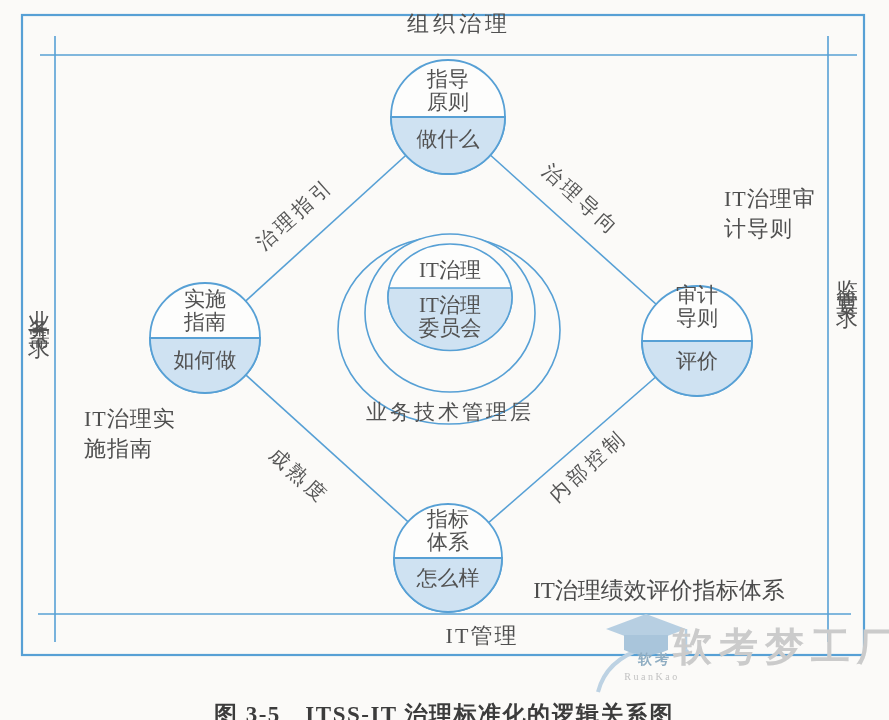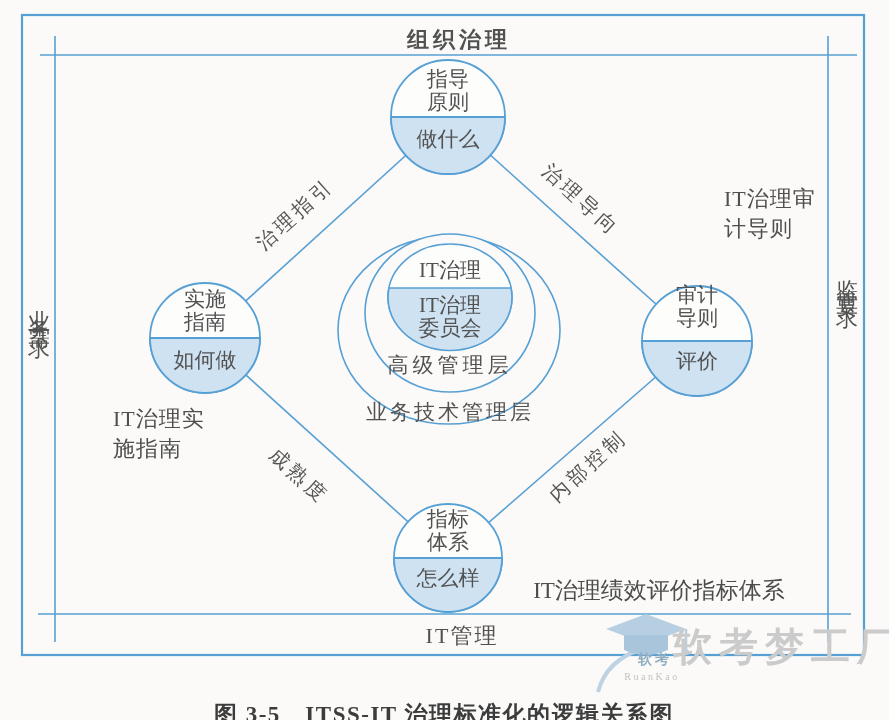--- a/index.html
+++ b/index.html
@@ -56,27 +56,27 @@
         <circle cx="205" cy="338" r="55" fill="#fdfdfc"></circle>
         <path d="M 150 338 A 55 55 0 0 0 260 338 Z" fill="#cfe2f2"></path>
         <circle cx="697" cy="341" r="55" fill="#fdfdfc"></circle>
         <path d="M 642 341 A 55 55 0 0 0 752 341 Z" fill="#cfe2f2"></path>
         <circle cx="448" cy="558" r="54" fill="#fdfdfc"></circle>
         <path d="M 394 558 A 54 54 0 0 0 502 558 Z" fill="#cfe2f2"></path>
       </g>
     </g>
   </svg>
 
-  <div class="abs ctr t" style="left:459px;top:40px;letter-spacing:4px;font-weight:bold;">组织治理</div>
-  <div class="abs ctr t" style="left:462px;top:636px;">IT管理</div>
+  <div class="abs ctr t" style="left:459px;top:24px;letter-spacing:4px;">组织治理</div>
+  <div class="abs ctr t" style="left:482px;top:636px;">IT管理</div>
   <div class="abs vert" style="left:24px;top:292px;">业务需求</div>
   <div class="abs vert" style="left:832px;top:262px;">监管要求</div>
 
   <div class="abs two" style="left:684px;top:184px;margin-left:40px;"><span>IT治理审</span><br><span>计导则</span></div>
-  <div class="abs two" style="left:84px;top:404px;margin-left:29px;"><span>IT治理实</span><br><span>施指南</span></div>
+  <div class="abs two" style="left:84px;top:404px;"><span>IT治理实</span><br><span>施指南</span></div>
   <div class="abs ctr tb" style="left:659px;top:590px;letter-spacing:0;">IT治理绩效评价指标体系</div>
 
   <div class="abs edge" style="left:295px;top:214px;transform:translate(-50%,-50%) rotate(-42deg);">治理指引</div>
   <div class="abs edge" style="left:581px;top:200px;transform:translate(-50%,-50%) rotate(42deg);">治理导向</div>
   <div class="abs edge" style="left:299px;top:476px;transform:translate(-50%,-50%) rotate(42deg);">成熟度</div>
   <div class="abs edge" style="left:588px;top:466px;transform:translate(-50%,-50%) rotate(-42deg);">内部控制</div>
 
   <div class="node-t" style="left:448px;top:91px;"><span>指导</span><br><span>原则</span></div>
   <div class="node-t" style="left:448px;top:139px;">做什么</div>
 
@@ -84,21 +84,20 @@
   <div class="node-t" style="left:205px;top:360px;">如何做</div>
 
   <div class="node-t" style="left:697px;top:307px;"><span>审计</span><br><span>导则</span></div>
   <div class="node-t" style="left:697px;top:361px;">评价</div>
 
   <div class="node-t" style="left:448px;top:531px;"><span>指标</span><br><span>体系</span></div>
   <div class="node-t" style="left:448px;top:578px;">怎么样</div>
 
   <div class="node-t" style="left:450px;top:270px;">IT治理</div>
   <div class="node-t" style="left:450px;top:317px;"><span>IT治理</span><br><span>委员会</span></div>
-  <div class="node-t" style="left:450px;top:365px;letter-spacing:4px;">高级管理层</div>
   <div class="node-t" style="left:450px;top:412px;letter-spacing:3px;">业务技术管理层</div>
 
   <div>
     <svg width="120" height="95" viewBox="0 0 120 95" style="left:588px;top:608px;">
       <path d="M 10 84 Q 18 52 56 40" stroke="#bdd2e3" stroke-width="4" fill="none"></path>
       <polygon points="58,6 98,21 58,36 18,21" fill="#b7cfe2"></polygon>
       <path d="M 36 27 L 36 42 Q 58 52 80 42 L 80 27 Z" fill="#a9c5db"></path>
       <line x1="98" y1="21" x2="98" y2="41" stroke="#b7cfe2" stroke-width="2.5"></line>
       <circle cx="98" cy="44" r="3" fill="#b7cfe2"></circle>
     </svg>

